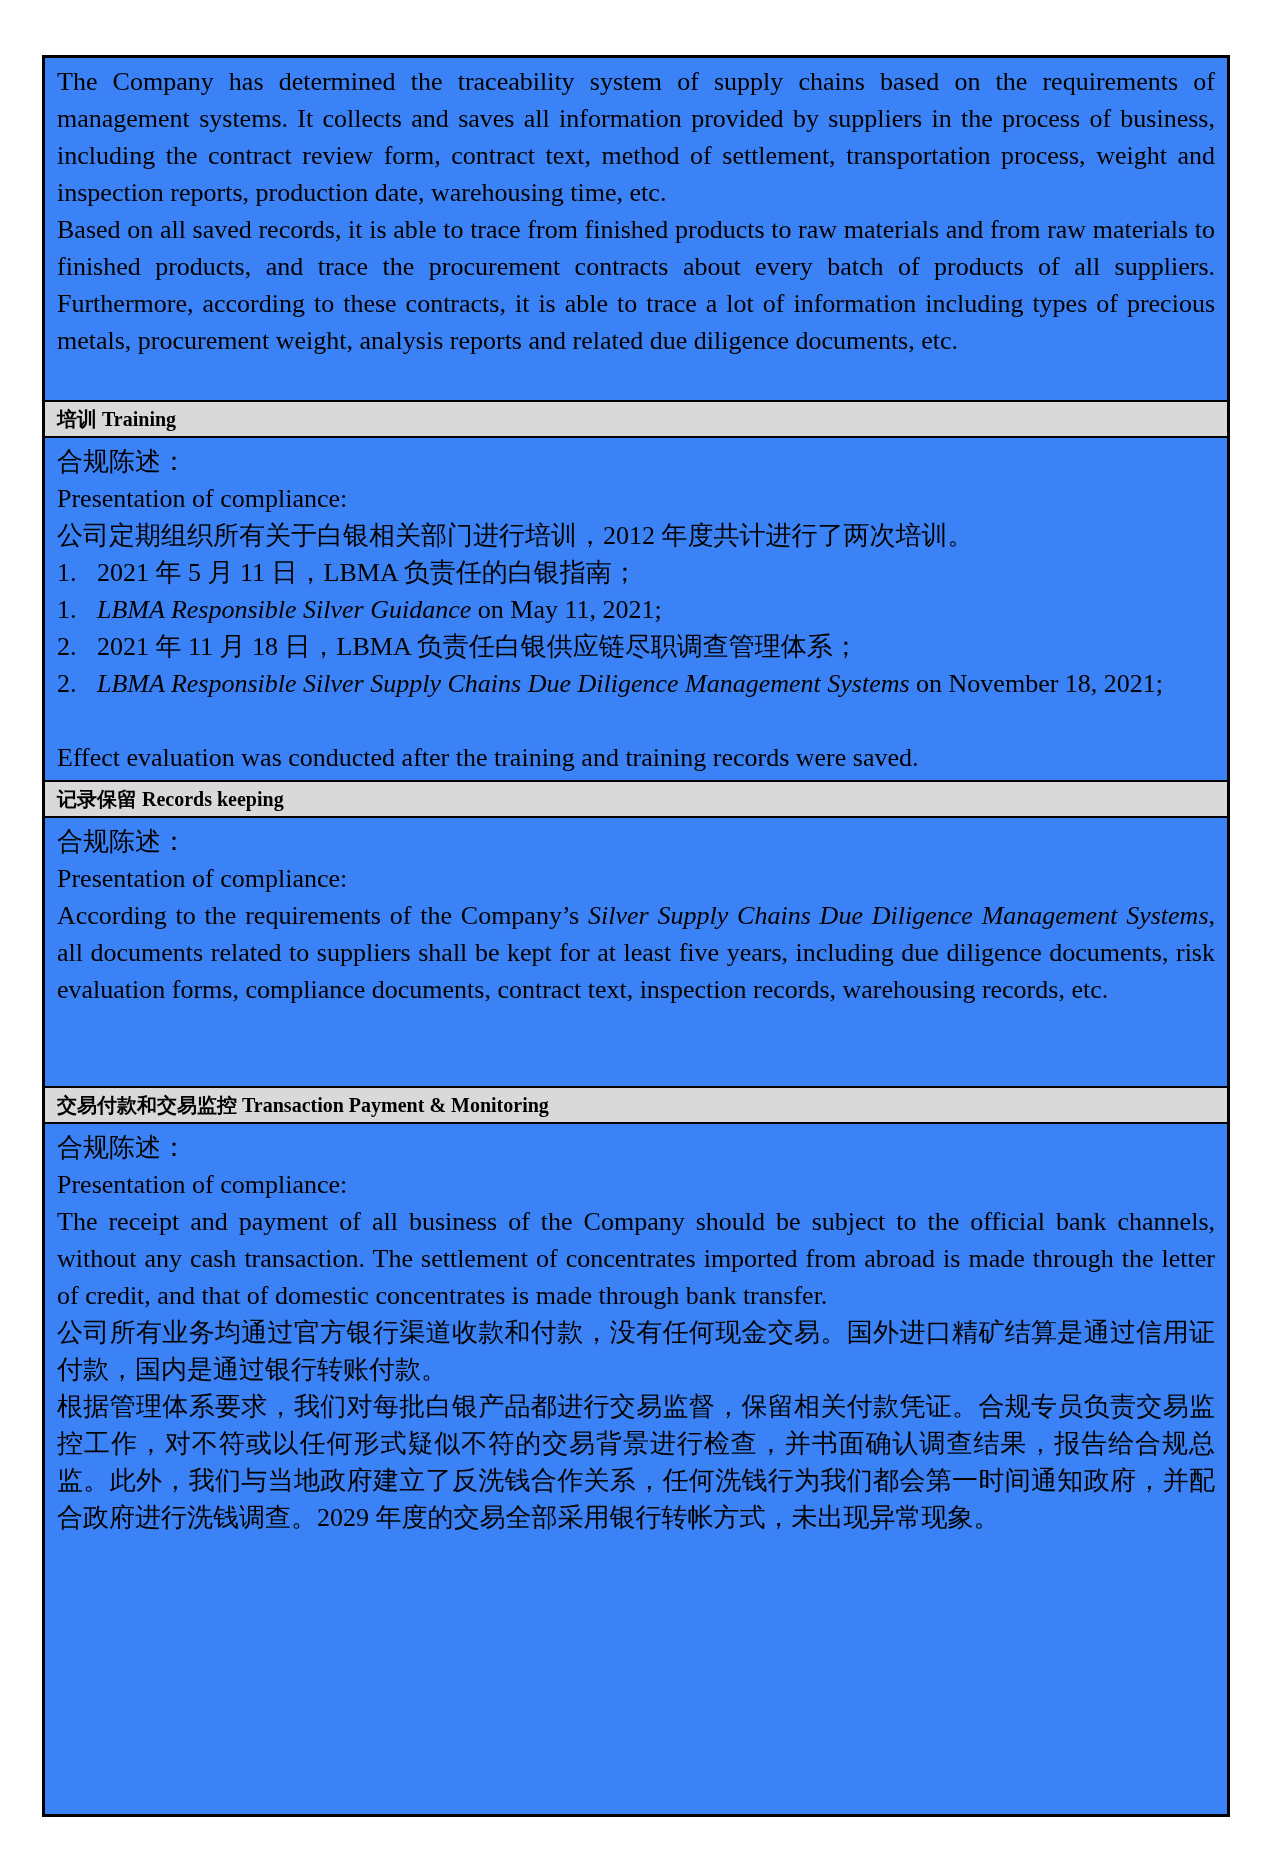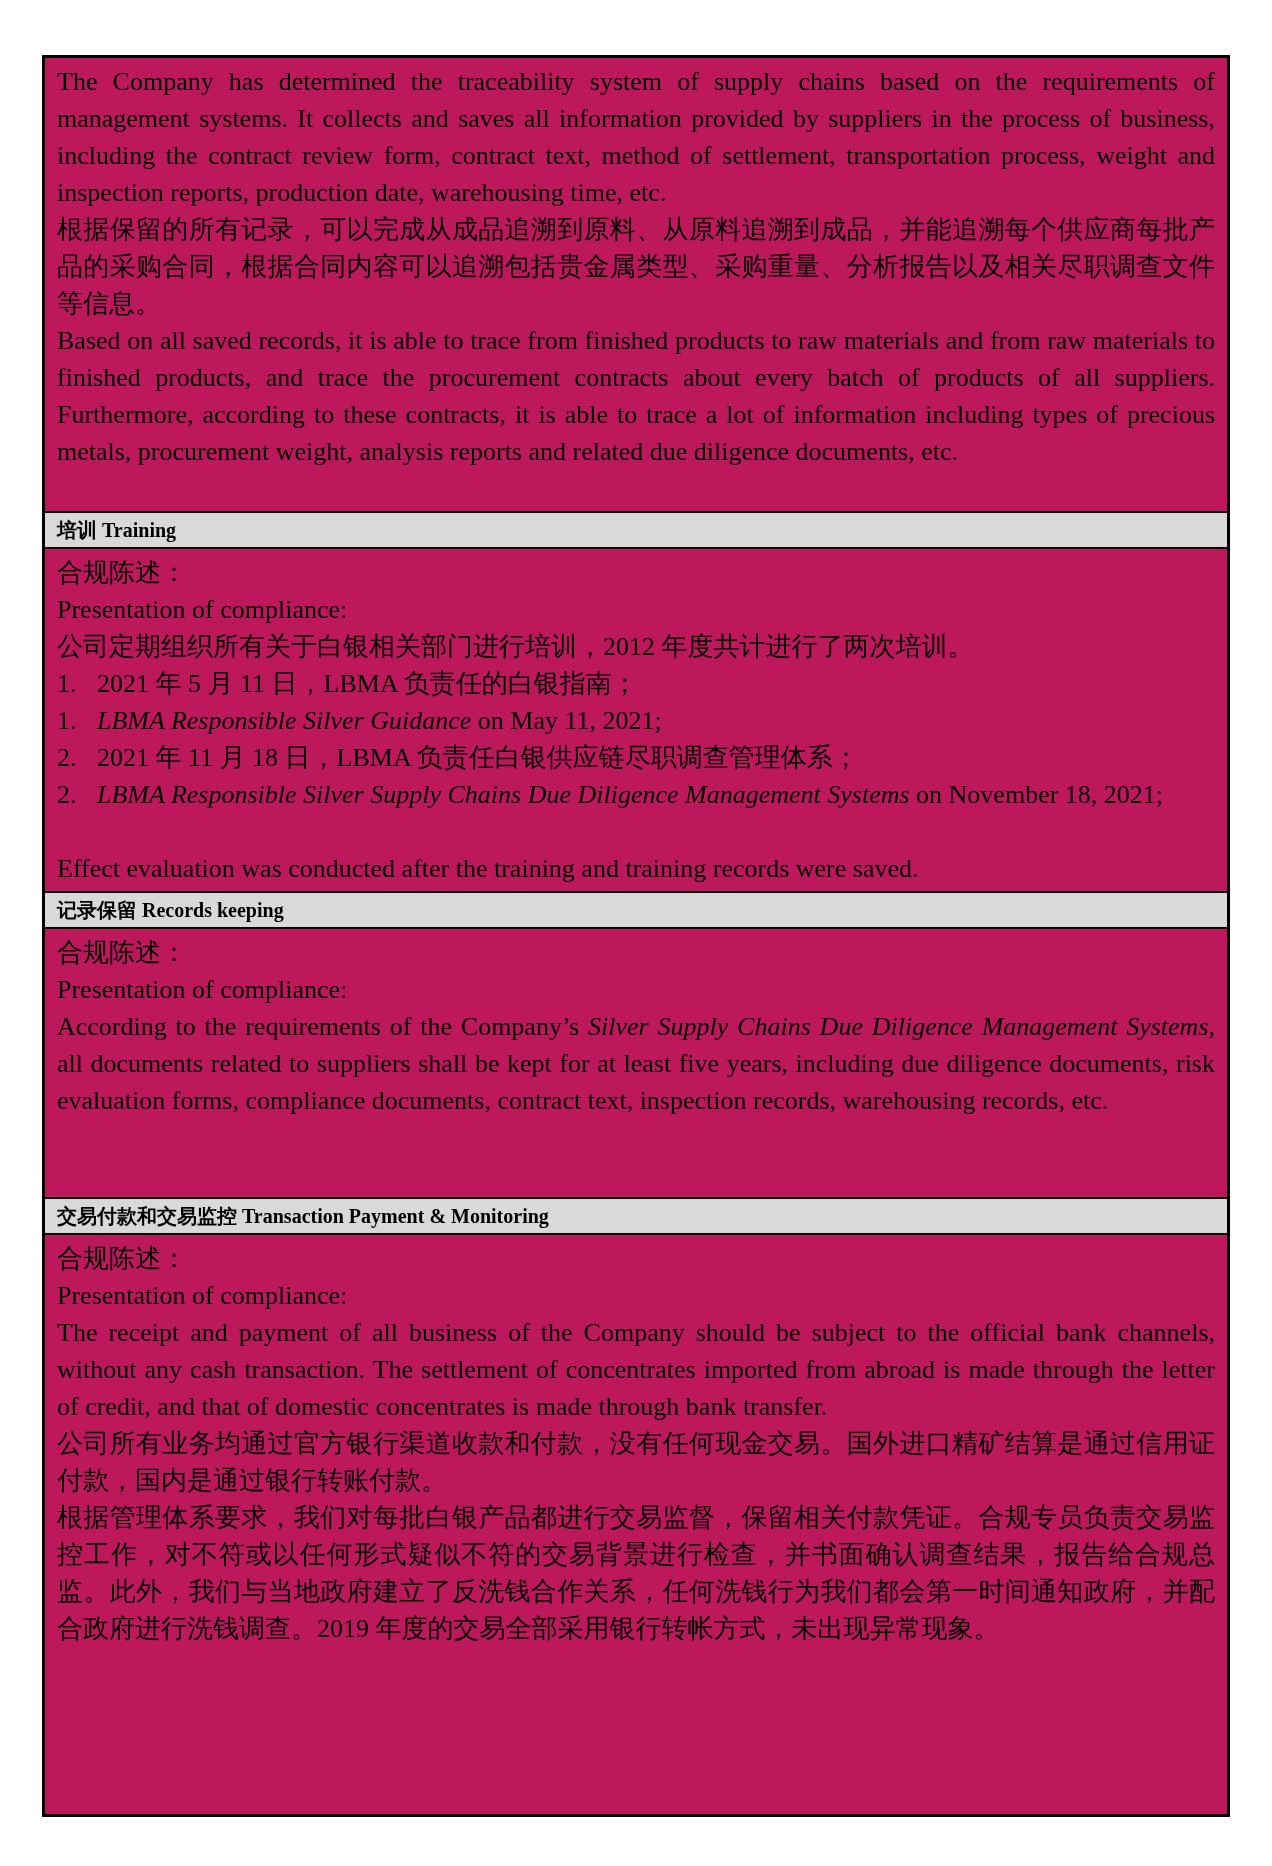--- a/index.html
+++ b/index.html
@@ -19,21 +19,21 @@
     background: #ffffff;
   }
   .doc-table {
     position: absolute;
     left: 42px;
     top: 55px;
     width: 1188px;
     height: 1762px;
     border: 3px solid #000000;
     box-sizing: border-box;
-    background: #be185d;
+    background: #3b82f6;
     overflow: hidden;
   }
   .row-header {
     background: #d9d9d9;
     border-top: 2px solid #000000;
     border-bottom: 2px solid #000000;
     height: 38px;
     display: flex;
     align-items: center;
     padding: 0 12px;
@@ -69,21 +69,20 @@
     font-style: italic;
   }
 </style>
 </head>
 <body>
 
 <div class="page">
   <div class="doc-table" id="doc-root">
       <div class="row-content">
         <div class="para"><span class="runs"><span>The Company has determined the traceability system of supply chains based on the requirements of management systems. It collects and saves all information provided by suppliers in the process of business, including the contract review form, contract text, method of settlement, transportation process, weight and inspection reports, production date, warehousing time, etc.</span></span></div>
-        <div class="para"><span class="runs"><span>根据保留的所有记录，可以完成从成品追溯到原料、从原料追溯到成品，并能追溯每个供应商每批产品的采购合同，根据合同内容可以追溯包括贵金属类型、采购重量、分析报告以及相关尽职调查文件等信息。</span></span></div>
         <div class="para"><span class="runs"><span>Based on all saved records, it is able to trace from finished products to raw materials and from raw materials to finished products, and trace the procurement contracts about every batch of products of all suppliers. Furthermore, according to these contracts, it is able to trace a lot of information including types of precious metals, procurement weight, analysis reports and related due diligence documents, etc.</span></span></div>
         <div class="para"><span class="runs">&nbsp;</span></div>
       </div>
       <div class="row-header">
         <span>培训 Training</span>
       </div>
       <div class="row-content">
         <div class="para nojust"><span class="runs"><span>合规陈述：</span></span></div>
         <div class="para nojust"><span class="runs"><span>Presentation of compliance:</span></span></div>
         <div class="para"><span class="runs"><span>公司定期组织所有关于白银相关部门进行培训，2012 年度共计进行了两次培训。</span></span></div>
@@ -117,16 +116,16 @@
         <div class="para"><span class="runs">&nbsp;</span></div>
       </div>
       <div class="row-header">
         <span>交易付款和交易监控 Transaction Payment &amp; Monitoring</span>
       </div>
       <div class="row-content">
         <div class="para nojust"><span class="runs"><span>合规陈述：</span></span></div>
         <div class="para nojust"><span class="runs"><span>Presentation of compliance:</span></span></div>
         <div class="para"><span class="runs"><span>The receipt and payment of all business of the Company should be subject to the official bank channels, without any cash transaction. The settlement of concentrates imported from abroad is made through the letter of credit, and that of domestic concentrates is made through bank transfer.</span></span></div>
         <div class="para"><span class="runs"><span>公司所有业务均通过官方银行渠道收款和付款，没有任何现金交易。国外进口精矿结算是通过信用证付款，国内是通过银行转账付款。</span></span></div>
-        <div class="para"><span class="runs"><span>根据管理体系要求，我们对每批白银产品都进行交易监督，保留相关付款凭证。合规专员负责交易监控工作，对不符或以任何形式疑似不符的交易背景进行检查，并书面确认调查结果，报告给合规总监。此外，我们与当地政府建立了反洗钱合作关系，任何洗钱行为我们都会第一时间通知政府，并配合政府进行洗钱调查。2019 年度的交易全部采用银行转帐方式，未出现异常现象。</span></span></div>
+        <div class="para"><span class="runs"><span>根据管理体系要求，我们对每批白银产品都进行交易监督，保留相关付款凭证。合规专员负责交易监控工作，对不符或以任何形式疑似不符的交易背景进行检查，并书面确认调查结果，报告给合规总监。此外，我们与当地政府建立了反洗钱合作关系，任何洗钱行为我们都会第一时间通知政府，并配合政府进行洗钱调查。2029 年度的交易全部采用银行转帐方式，未出现异常现象。</span></span></div>
       </div>
     </div>
 </div>
 
 </body></html>

